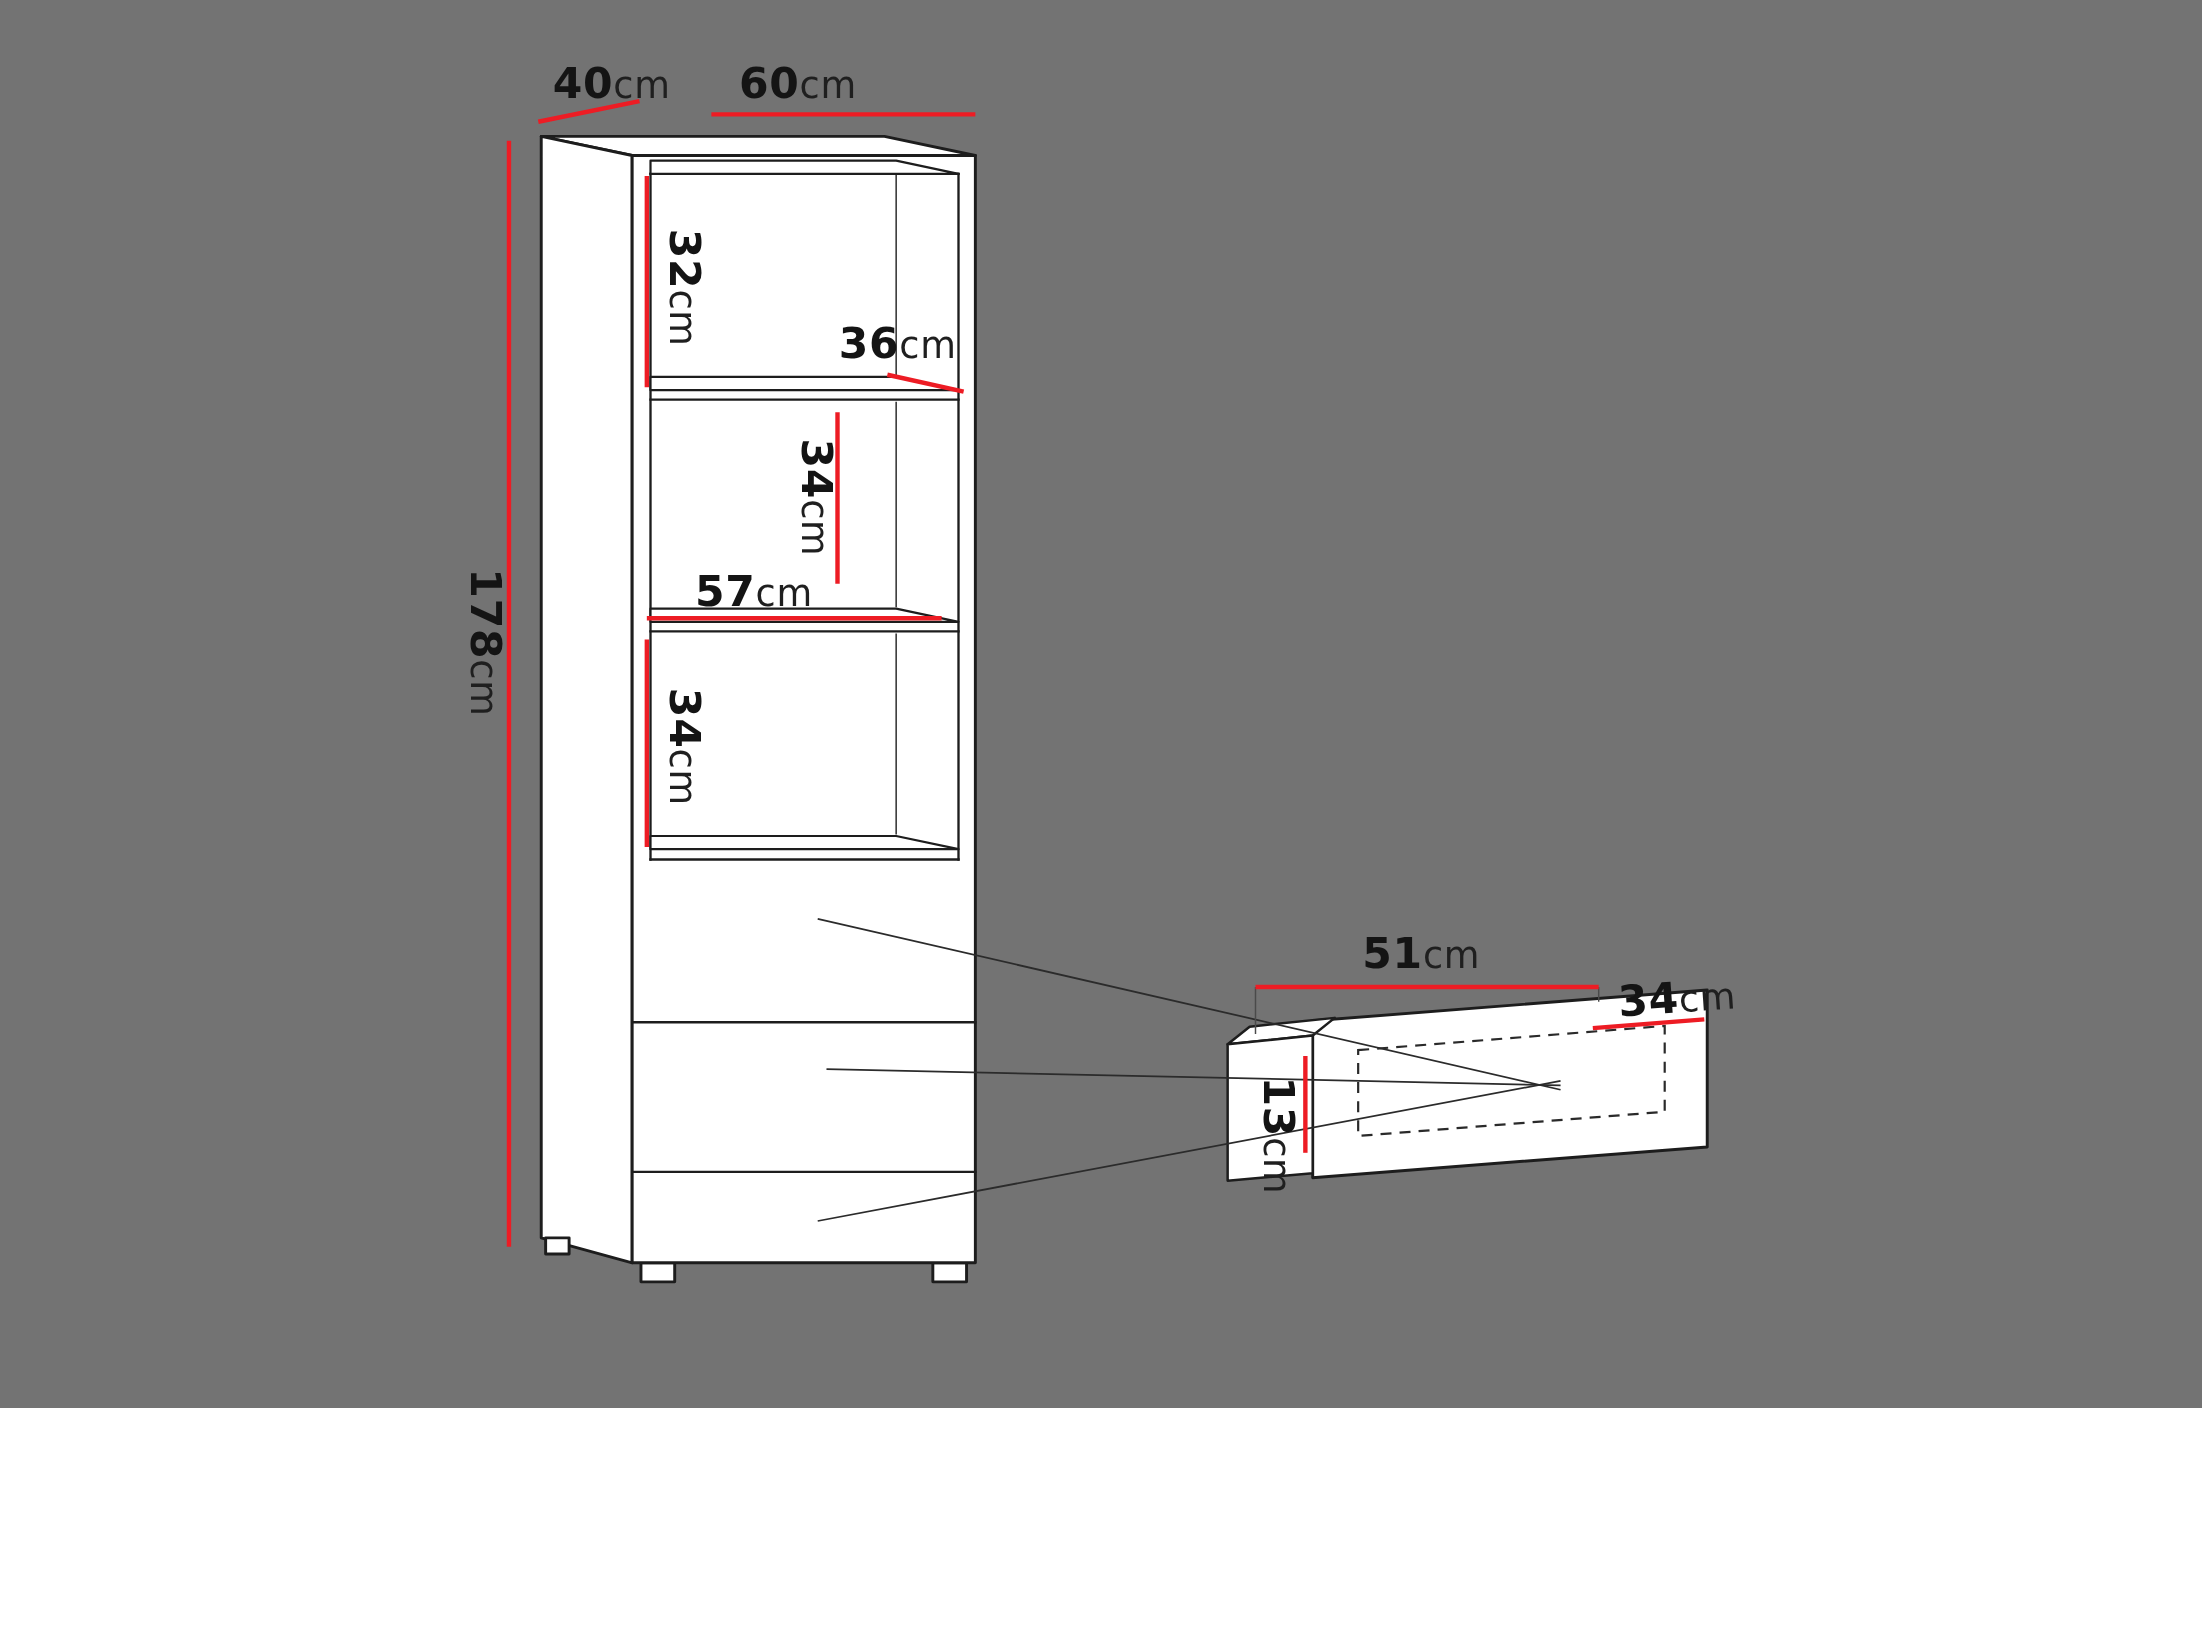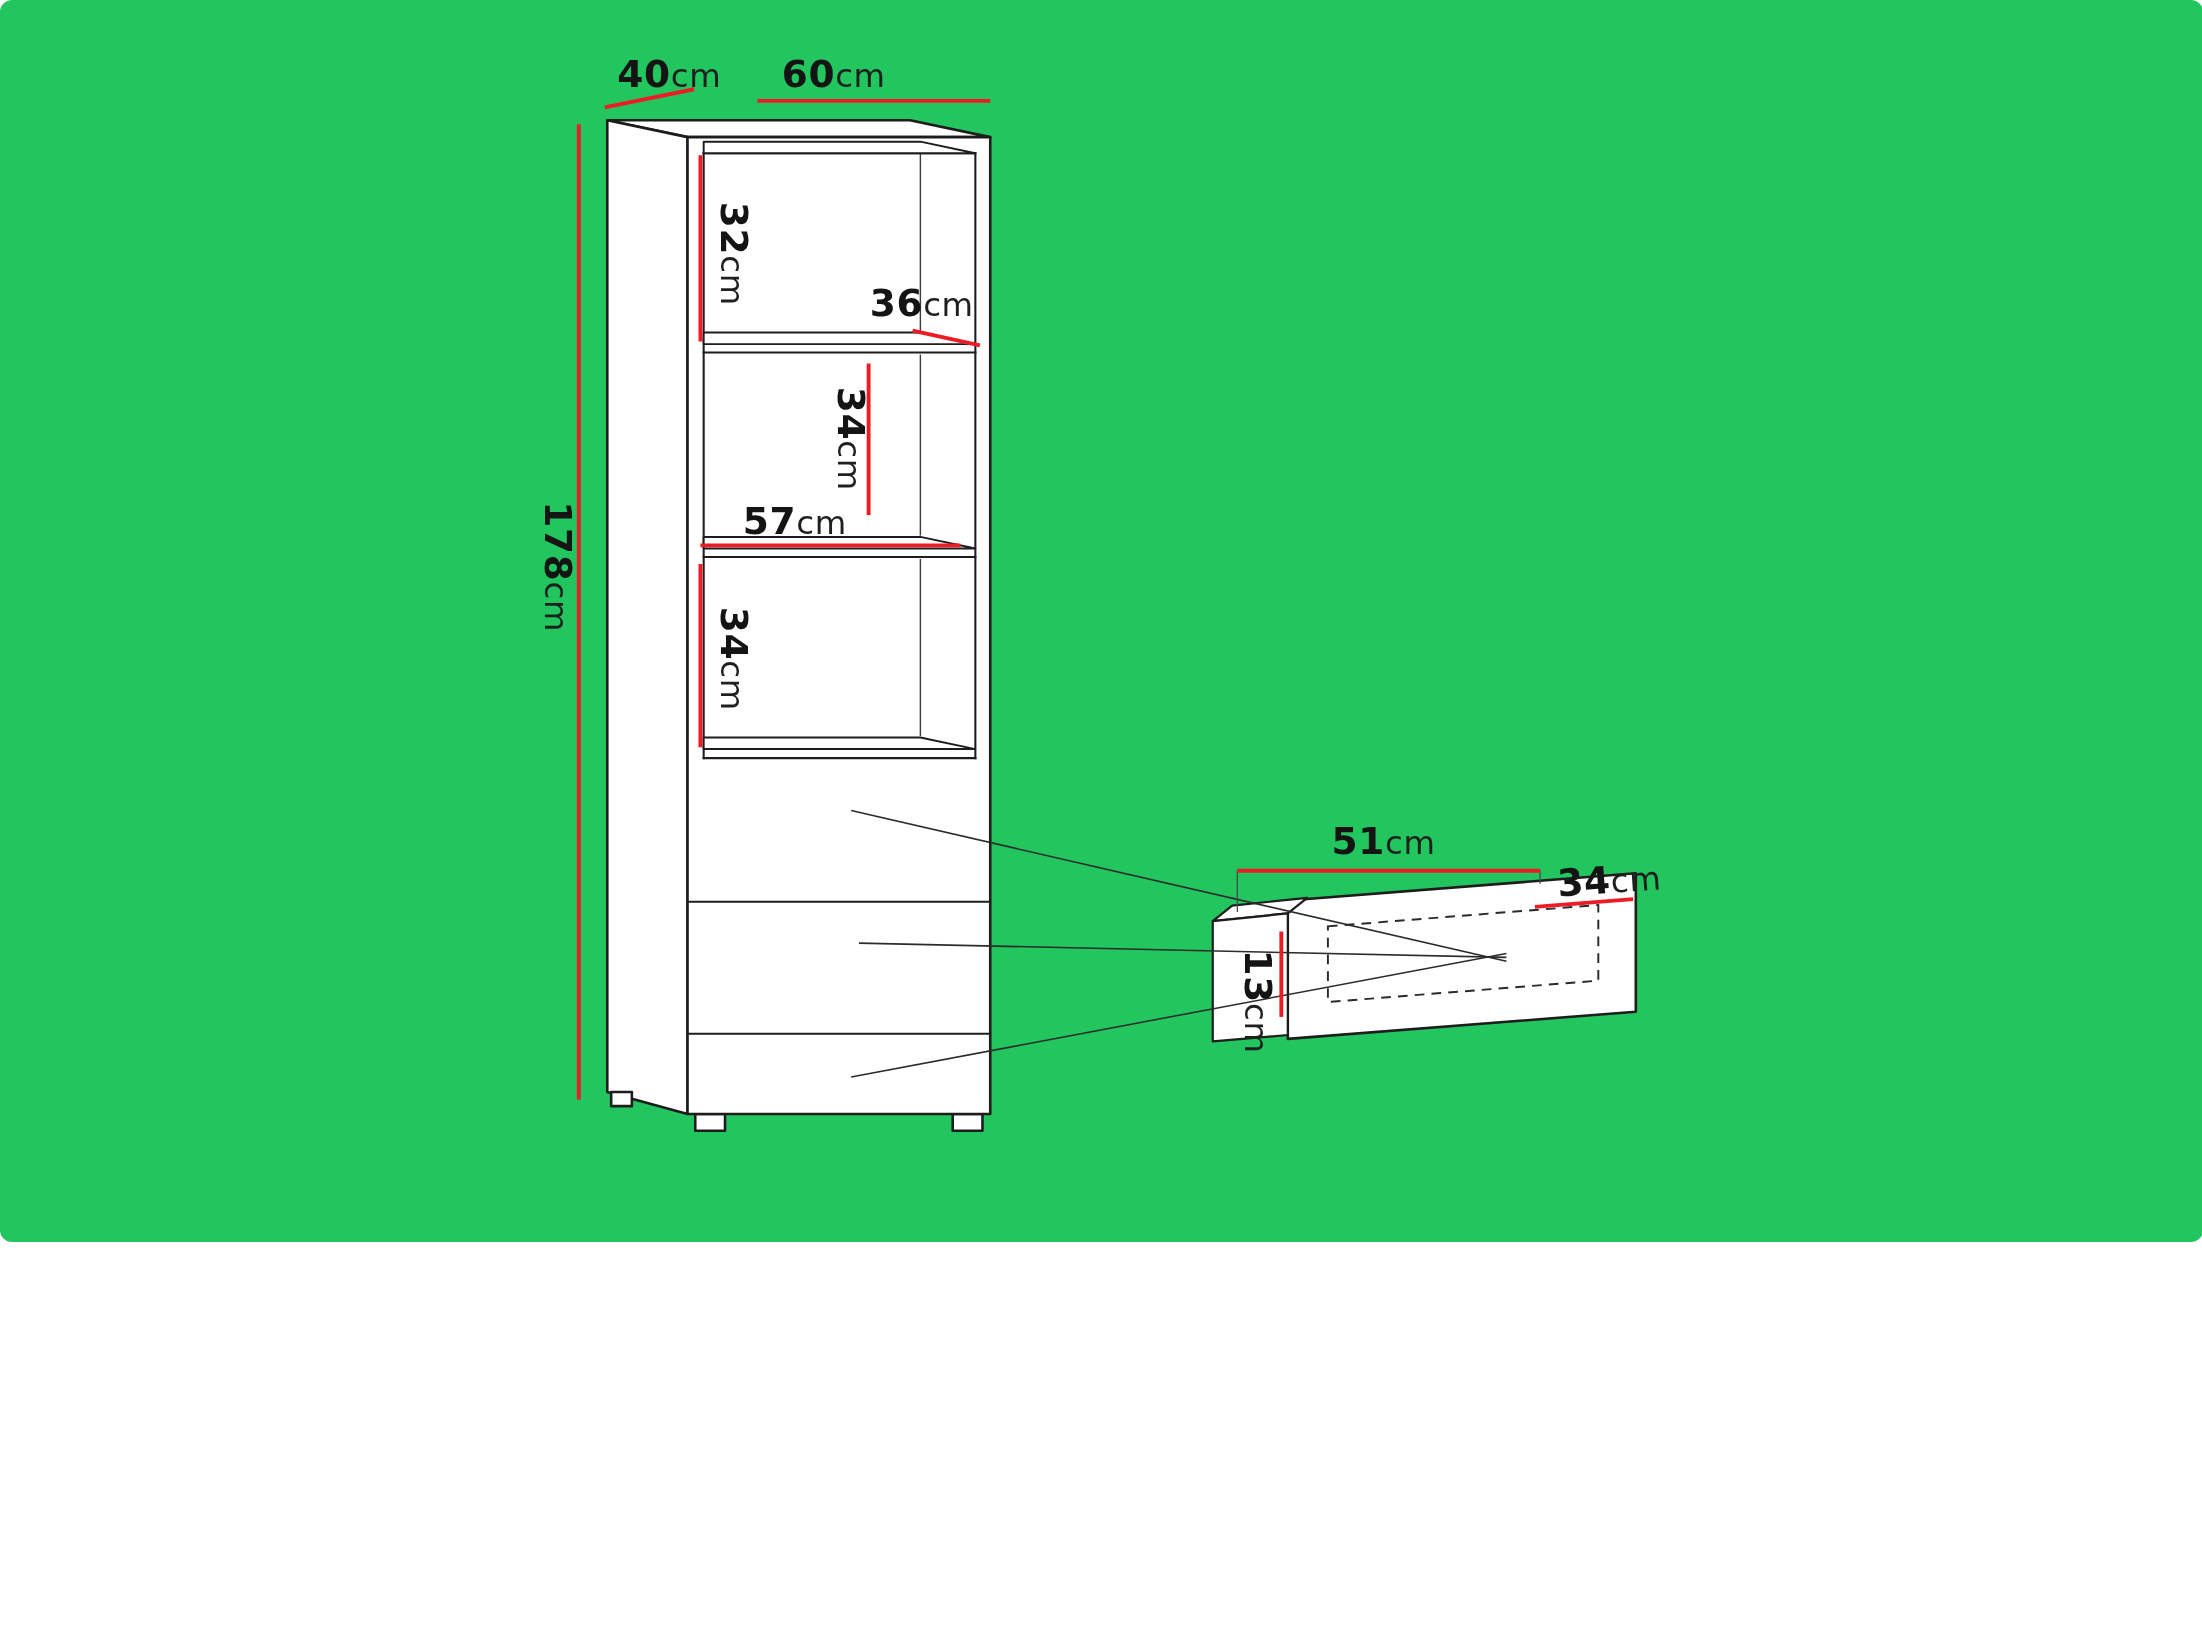--- a/index.html
+++ b/index.html
@@ -1,23 +1,22 @@
 <!DOCTYPE html>
 <html style="font-size:13.8px"><head>
 <meta charset="utf-8">
 <style>
   html, body { margin: 0; padding: 0; background: #ffffff; }
   .stage {
     position: relative;
     width: 2203px;
-    height: 1242px;
-    background: #22c55e;
+    height: 1408px;
+    background: #737373;
     overflow: hidden;
     font-family: "DejaVu Sans", "Liberation Sans", sans-serif;
-    border-radius: 12px;
   }
   svg { display: block; width: 100%; height: 100%; }
 
   .face  { fill: #ffffff; stroke: #1d1d1d; stroke-width: 4; stroke-linejoin: round; }
   .ln    { stroke: #1d1d1d; stroke-width: 3.2; fill: none; stroke-linecap: square; }
   .thin  { stroke: #3c3c3c; stroke-width: 2.2; fill: none; }
   .conn  { stroke: #2b2b2b; stroke-width: 2.4; fill: none; }
   .dash  { fill: none; stroke: #2a2a2a; stroke-width: 3; stroke-dasharray: 15 11; }
   .red   { stroke: #ed1c24; stroke-width: 6; fill: none; stroke-linecap: butt; }
   .ext   { stroke: #4a4a4a; stroke-width: 2; fill: none; }

